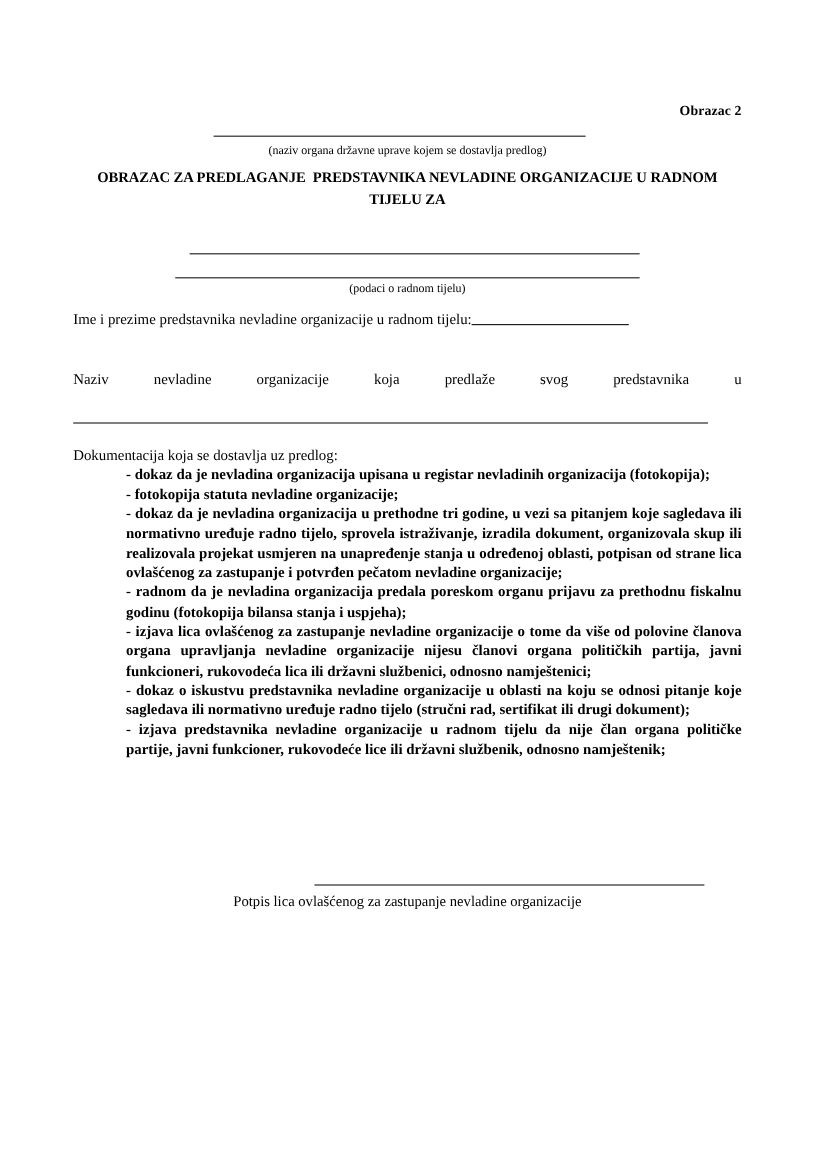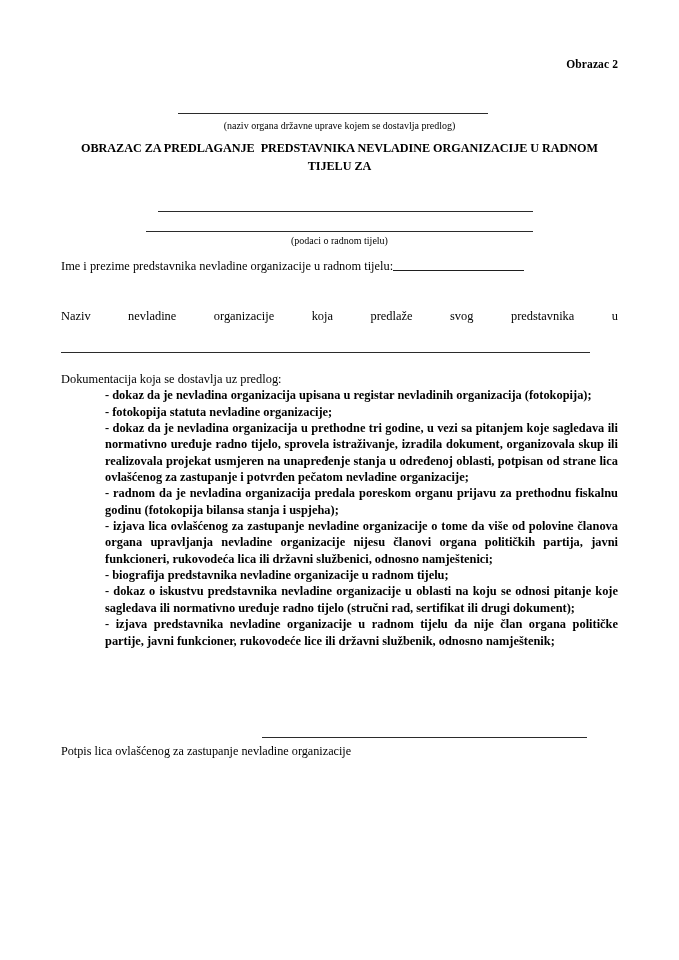--- a/index.html
+++ b/index.html
@@ -30,21 +30,21 @@
   .content {
     position: absolute;
     left: 61px;
     top: 0;
     width: 557px;   
   }
 
   .form-code {
     position: absolute;
     right: 0;
-    top: 58px;
+    top: 87px;
     font-size: 11.5px;
     font-weight: bold;
     letter-spacing: 0.1px;
   }
 
   
   .rule {
     position: absolute;
     height: 0;
     border-top: 1.2px solid #2b2b2b;
@@ -167,21 +167,21 @@
   .rule-signature {
     left: 201px;
     top: 737px;
     width: 325px;
   }
   .signature-caption {
     position: absolute;
     left: 0;
     top: 743px;
     width: 557px;
-    text-align: left;
+    text-align: center;
     font-size: 12.2px;
     line-height: 16px;
   }
 </style>
 </head>
 <body>
 
 <div class="page">
   <div class="content">
 
@@ -204,21 +204,20 @@
     <div class="rule rule-org"></div>
 
     <div class="docs">
       <p class="docs-intro">Dokumentacija koja se dostavlja uz predlog:</p>
       <ul class="docs-list">
         <li class="flush">- dokaz da je nevladina organizacija upisana u registar nevladinih organizacija (fotokopija);</li>
         <li class="flush">- fotokopija statuta nevladine organizacije;</li>
         <li>- dokaz da je nevladina organizacija u prethodne tri godine, u vezi sa pitanjem koje sagledava ili normativno uređuje radno tijelo, sprovela istraživanje, izradila dokument, organizovala skup ili realizovala projekat usmjeren na unapređenje stanja u određenoj oblasti, potpisan od strane lica ovlašćenog za zastupanje i potvrđen pečatom  nevladine organizacije;</li>
         <li>- radnom da je nevladina organizacija predala poreskom organu prijavu za prethodnu fiskalnu godinu (fotokopija bilansa stanja i uspjeha);</li>
         <li>- izjava lica ovlašćenog za zastupanje nevladine organizacije o tome da više od polovine članova organa upravljanja nevladine organizacije nijesu članovi organa političkih partija, javni funkcioneri, rukovodeća lica ili državni službenici, odnosno namještenici;</li>
-        <li class="flush">- biografija predstavnika nevladine organizacije u radnom tijelu;</li>
         <li>- dokaz o iskustvu predstavnika nevladine organizacije u oblasti na koju se odnosi pitanje koje sagledava ili normativno uređuje radno tijelo (stručni rad, sertifikat ili drugi dokument);</li>
         <li>- izjava predstavnika nevladine organizacije u radnom tijelu da nije član organa političke partije, javni funkcioner, rukovodeće lice ili državni službenik, odnosno namještenik;</li>
       </ul>
     </div>
 
     <div class="rule rule-signature"></div>
     <div class="signature-caption">Potpis lica ovlašćenog za zastupanje nevladine organizacije</div>
 
   </div>
 </div>

